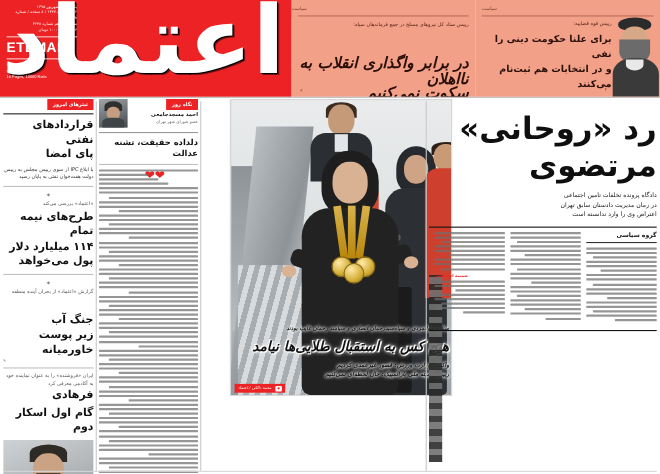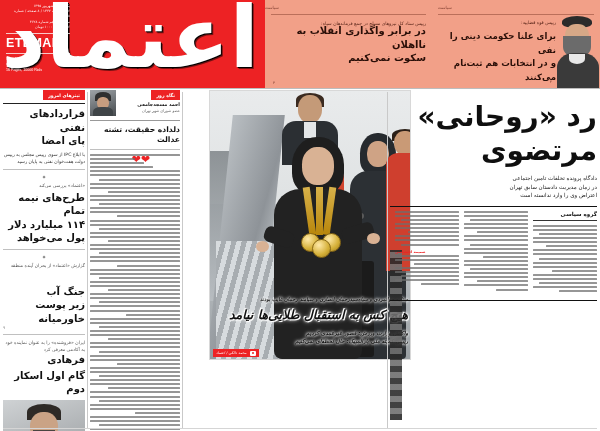--- a/index.html
+++ b/index.html
@@ -33,21 +33,21 @@
 
   
   .banner{position:absolute;top:0;height:88px;background:#F2A088;overflow:hidden;}
   .banner.b1{left:265px;width:167px;}
   .banner.b2{left:432px;width:168px;}
   .bn-kicker{position:absolute;top:5px;left:0;right:6px;text-align:left;font-size:4.2px;color:#7b3a2c;}
   .banner.b2 .bn-kicker{text-align:left;left:6px;right:auto;}
   .bn-rule{position:absolute;top:14px;left:6px;right:6px;height:1px;background:rgba(120,50,35,.45);}
   .bn-over{position:absolute;top:20px;right:6px;left:6px;text-align:right;font-size:4.6px;color:#5a2519;line-height:7px;}
   .bn-head{position:absolute;right:6px;left:6px;text-align:right;font-weight:bold;color:#2a0f08;}
-  .banner.b1 .bn-head{top:24px;font-size:10px;line-height:13.5px;}
+  .banner.b1 .bn-head{top:52px;font-size:14px;line-height:13.5px;font-style:italic;}
   .banner.b2 .bn-head{top:30px;font-size:8.6px;line-height:13.5px;right:44px;}
   .bn-page{position:absolute;bottom:3px;left:8px;font-size:4px;color:#7b3a2c;}
   .banner.b2 .bn-page{left:auto;right:48px;bottom:4px;}
   .cleric{position:absolute;right:0;top:10px;width:44px;height:78px;overflow:hidden;}
   .cleric .turban{position:absolute;left:6px;top:6px;width:30px;height:12px;background:#2b2b2b;border-radius:50% 50% 40% 40%;}
   .cleric .face{position:absolute;left:9px;top:14px;width:24px;height:25px;background:#d6a887;border-radius:45%;}
   .cleric .beard{position:absolute;left:7px;top:26px;width:28px;height:22px;background:#6b6b6b;border-radius:0 0 50% 50%;}
   .cleric .robe{position:absolute;left:1px;top:43px;width:42px;height:36px;background:#3a3a3a;border-radius:40% 40% 0 0;}
   .cleric .collar{position:absolute;left:13px;top:44px;width:16px;height:10px;background:#e8e8e8;border-radius:0 0 50% 50%;}
 

